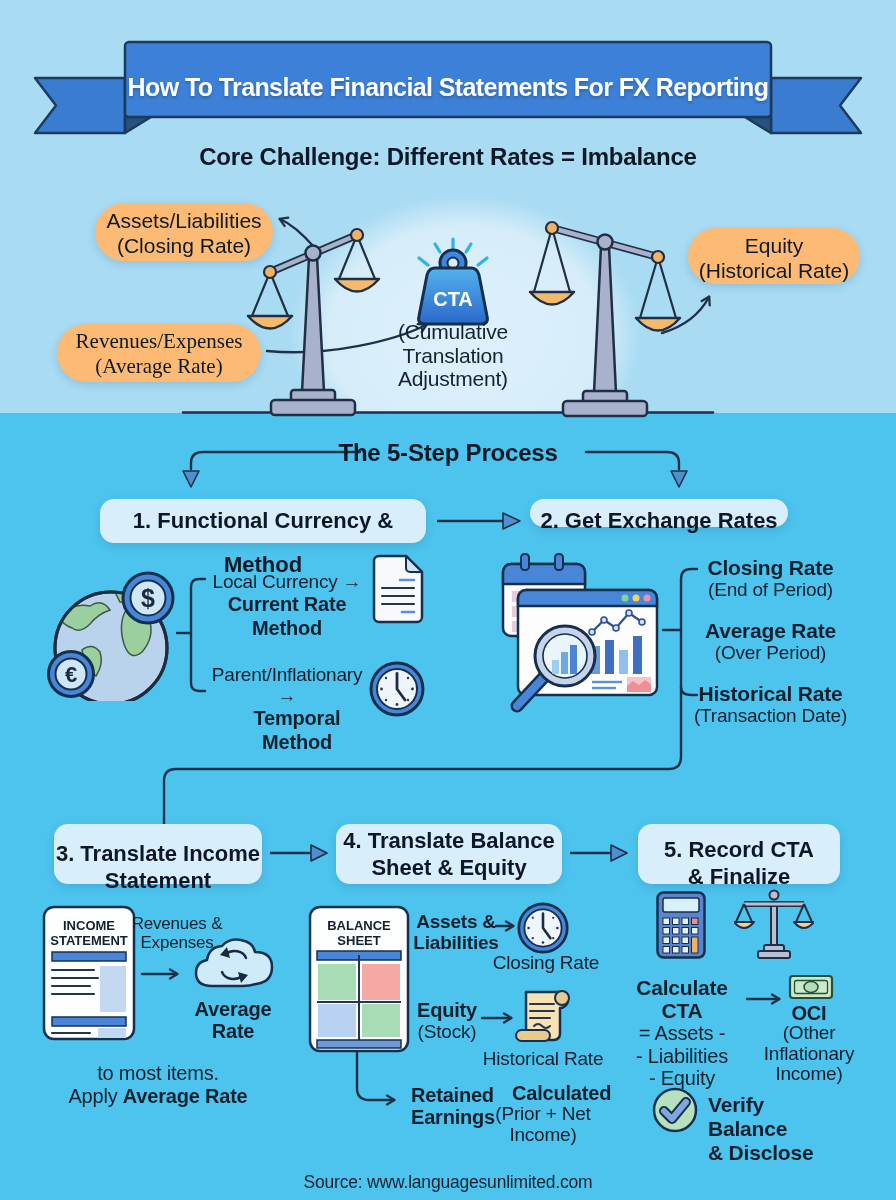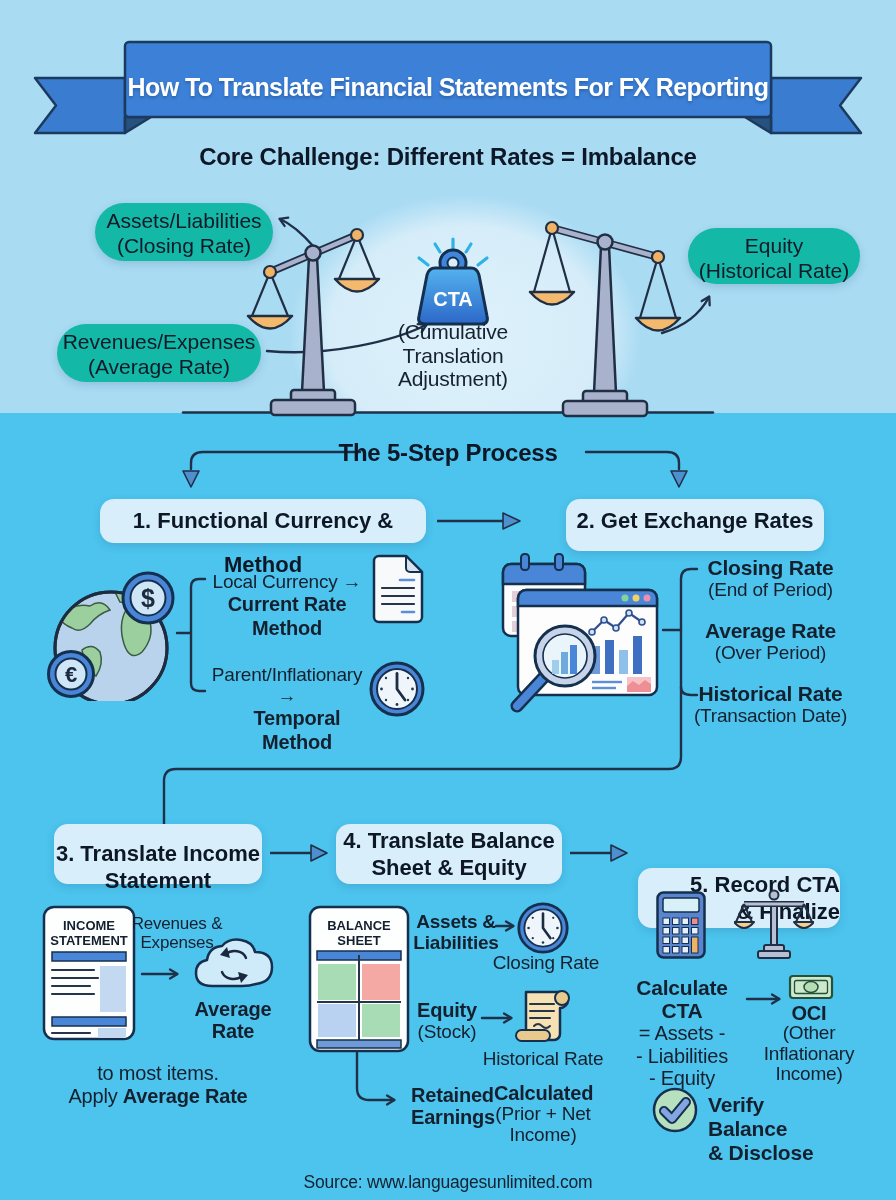--- a/index.html
+++ b/index.html
@@ -8,21 +8,21 @@
   .bg-top{position:absolute;left:0;top:0;width:896px;height:413px;background:var(--background-top,#a9dbf3);}
   .bg-bottom{position:absolute;left:0;top:413px;width:896px;height:787px;background:var(--background-bottom,#4cc4ee);}
   .halo-clip{position:absolute;left:230px;top:140px;width:470px;height:273px;overflow:hidden;}
   .halo{position:absolute;left:0;top:0;width:470px;height:390px;
         background:radial-gradient(ellipse 50% 48% at 50% 50%,#ddf1fb 0%,#d6edf9 58%,rgba(214,237,249,0) 75%);}
   .abs{position:absolute;}
   .txt{position:absolute;text-align:center;color:#15202e;letter-spacing:-0.2px;}
   .bold{font-weight:bold;}
   .pill{position:absolute;background:var(--pill-light,#d8eefa);box-shadow:0 3px 8px rgba(35,75,115,.18);
         text-align:center;color:#0e1a29;}
-  .label-pill{background:#14b8a6;border-radius:30px;font-size:21px;line-height:25px;padding-top:5px;box-sizing:border-box;}
+  .label-pill{background:#fdba74;border-radius:30px;font-size:21px;line-height:25px;padding-top:5px;box-sizing:border-box;}
   .step-pill{border-radius:14px;font-weight:bold;color:#0d1726;}
   svg{display:block;}
   svg text{font-family:"Liberation Sans",sans-serif;}
   .overlay{position:absolute;left:0;top:0;z-index:2;pointer-events:none;}
   .lay3{z-index:3;}
 </style>
 </head>
 <body>
 
 <div id="stage" style="--background-top: #a9dbf3; --background-bottom: #4cc4ee; --banner-blue: #3c80d8; --pill-light: #d8eefa; --outline-dark: #1f3048; --pan-orange: #f3ba6e; --accent-cyan: #2fb3e6;">
@@ -90,21 +90,21 @@
     </g>
   </svg>
   <div class="txt bold lay3" style="left:125px;top:42px;width:646px;height:75px;line-height:75px;font-size:25px;letter-spacing:-0.6px;color:#ffffff;text-shadow:0 2px 3px rgba(10,35,70,.3);margin-top:8px;">How To Translate Financial Statements For FX Reporting</div>
 
   <div class="txt bold lay3" style="left:0;top:143px;width:896px;font-size:24px;color:#0d1726;">Core Challenge: Different Rates = Imbalance</div>
 
   <div class="pill label-pill lay3" style="left:95px;top:203px;width:178px;height:58px;">
     <div>Assets/Liabilities</div>
     <div>(Closing Rate)</div>
   </div>
-  <div class="pill label-pill lay3" style="left:57px;top:324px;width:204px;height:58px;">
+  <div class="pill label-pill lay3" style="left:57px;top:324px;width:204px;height:58px;font-family:Liberation Serif, serif;">
     <div>Revenues/Expenses</div>
     <div>(Average Rate)</div>
   </div>
   <div class="pill label-pill lay3" style="left:688px;top:228px;width:172px;height:56px;">
     <div>Equity</div>
     <div>(Historical Rate)</div>
   </div>
 
   <svg class="abs lay3" style="left:240px;top:200px;" width="145" height="220" viewBox="0 0 145 220">
     <g stroke="#212f44" stroke-linejoin="round">
@@ -159,21 +159,21 @@
   </svg>
   <div class="txt lay3" style="left:378px;top:320px;width:150px;font-size:21px;line-height:23.5px;color:#16222f;">
     <div>(Cumulative</div>
     <div>Translation</div>
     <div>Adjustment)</div>
   </div>
 
   <div class="txt bold lay3" style="left:0;top:439px;width:896px;font-size:24px;color:#0d1726;">The 5-Step Process</div>
 
   <div class="pill step-pill lay3" style="left:100px;top:499px;width:326px;height:44px;line-height:44px;font-size:22px;">1. Functional Currency &amp; Method</div>
-  <div class="pill step-pill lay3" style="left:530px;top:499px;width:258px;height:52px;line-height:44px;font-size:22px;margin-left:36px;">2. Get Exchange Rates</div>
+  <div class="pill step-pill lay3" style="left:530px;top:499px;width:258px;height:28px;line-height:44px;font-size:22px;">2. Get Exchange Rates</div>
 
   <svg class="abs lay3" style="left:42px;top:566px;" width="135" height="135" viewBox="0 0 135 135">
     <defs>
         <clipPath id="globeClip">
           <circle cx="69" cy="82" r="55"></circle>
         </clipPath>
       </defs>
     <circle cx="69" cy="82" r="56" fill="#b9d3ec" stroke="#1e2c40" stroke-width="3"></circle>
     <g clip-path="url(#globeClip)" fill="#9ccf9e" stroke="#3a5a44" stroke-width="1.5">
       <path d="M18,52 Q30,36 48,40 Q60,32 68,44 Q56,48 48,58 Q38,68 30,62 Q20,58 18,52 Z"></path>
@@ -304,21 +304,21 @@
   </div>
 
   <div class="pill step-pill lay3" style="left:54px;top:824px;width:208px;height:60px;font-size:22px;line-height:27px;padding-top:16px;box-sizing:border-box;">
     <div>3. Translate Income</div>
     <div>Statement</div>
   </div>
   <div class="pill step-pill lay3" style="left:336px;top:824px;width:226px;height:60px;font-size:22px;line-height:27px;padding-top:3px;box-sizing:border-box;">
     <div>4. Translate Balance</div>
     <div>Sheet &amp; Equity</div>
   </div>
-  <div class="pill step-pill lay3" style="left:638px;top:868px;width:202px;height:60px;font-size:22px;line-height:27px;padding-top:3px;box-sizing:border-box;text-align:right;">
+  <div class="pill step-pill lay3" style="left:638px;top:824px;width:202px;height:60px;font-size:22px;line-height:27px;padding-top:12px;box-sizing:border-box;">
     <div>5. Record CTA</div>
     <div>&amp; Finalize</div>
   </div>
 
   <svg class="abs lay3" style="left:42px;top:905px;" width="94" height="136" viewBox="0 0 94 136">
     <rect x="2" y="2" width="90" height="132" rx="10" fill="#fdfefe" stroke="#14304e" stroke-width="2.5"></rect>
     <text x="47" y="25" text-anchor="middle" font-size="13" font-weight="bold" fill="#14202f">INCOME</text>
     <text x="47" y="40" text-anchor="middle" font-size="13" font-weight="bold" fill="#14202f">STATEMENT</text>
     <rect x="10" y="47" width="74" height="9" fill="#4a86d8" stroke="#14304e" stroke-width="1.5"></rect>
     <g stroke="#26354a" stroke-width="2.2" stroke-linecap="round">
@@ -402,21 +402,21 @@
       <path d="M20,44 q4,-4 8,0 q4,4 8,0"></path>
     </g>
   </svg>
   <div class="txt lay3" style="left:482px;top:1048px;width:122px;font-size:19px;">Historical Rate</div>
 
   <div class="txt bold lay3" style="left:411px;top:1085px;width:82px;font-size:20px;line-height:21.5px;">
     <div>Retained</div>
     <div>Earnings</div>
   </div>
   <div class="txt lay3" style="left:494px;top:1083px;width:98px;">
-    <div class="bold" style="font-size:20px;line-height:21px;">Calculated</div>
+    <div class="bold" style="font-size:20px;line-height:21px;margin-left:18px;">Calculated</div>
     <div style="font-size:19px;line-height:20.5px;">(Prior + Net</div>
     <div style="font-size:19px;line-height:20.5px;">Income)</div>
   </div>
 
   <svg class="abs lay3" style="left:656px;top:891px;" width="50" height="68" viewBox="0 0 50 68">
     <rect x="1.5" y="1.5" width="47" height="65" rx="6" fill="#5b84ce" stroke="#14304e" stroke-width="2.5"></rect>
     <rect x="7" y="7" width="36" height="14" rx="2" fill="#d8f0f8" stroke="#14304e" stroke-width="1.5"></rect>
     <g fill="#e6f0fa" stroke="#14304e" stroke-width="1">
       <rect x="7" y="27" width="6.5" height="6.5"></rect>
         <rect x="16.5" y="27" width="6.5" height="6.5"></rect>

